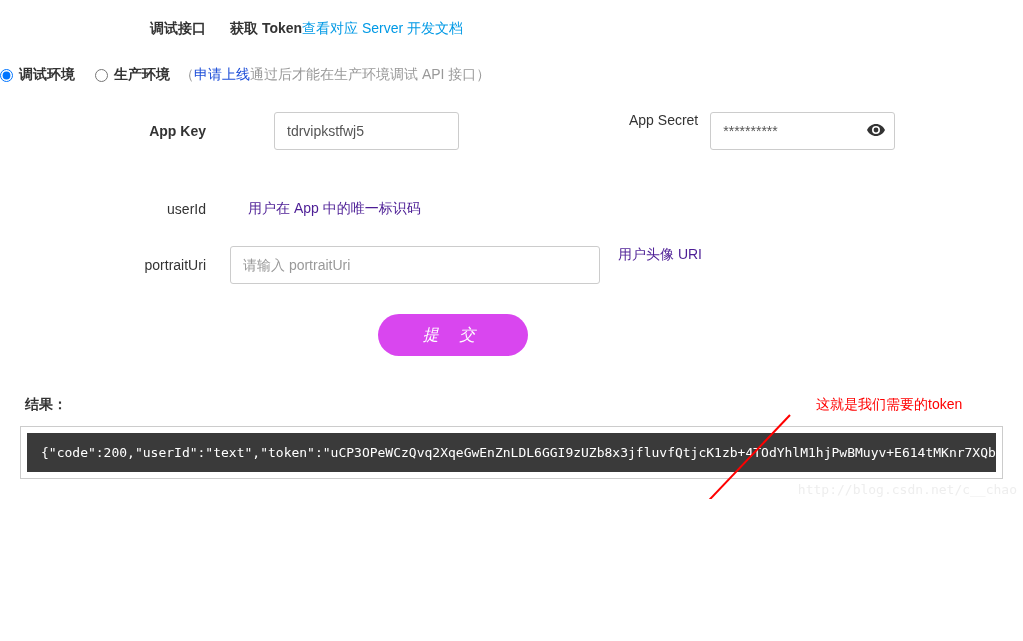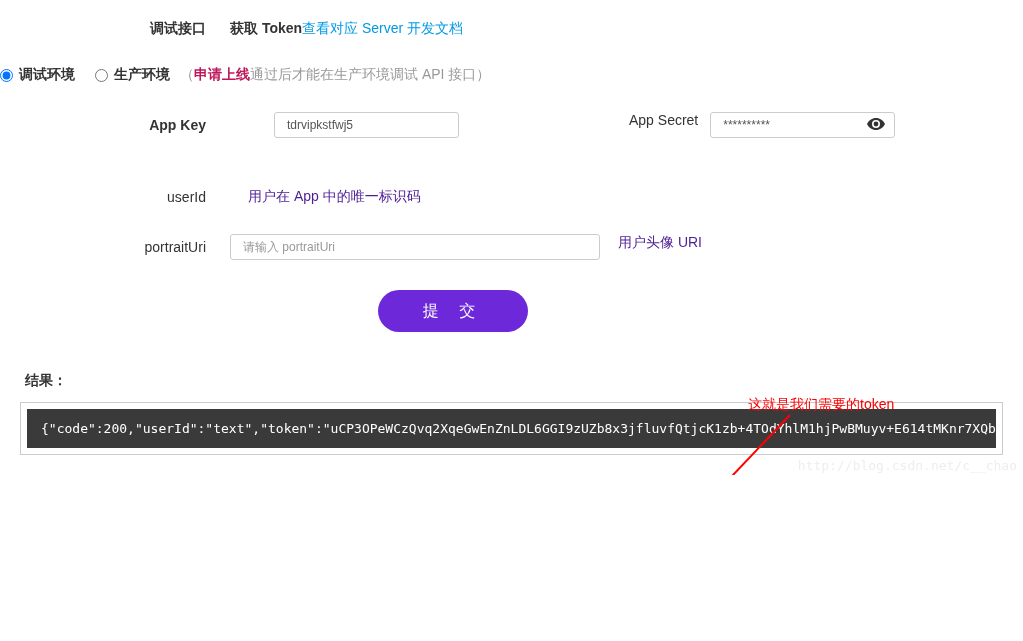--- a/index.html
+++ b/index.html
@@ -41,27 +41,27 @@
       display: flex;
       align-items: center;
       gap: 6px;
       cursor: pointer;
     }
     .radio-item label { font-weight: bold; }
     .hint-text {
       color: #999;
       margin-left: 10px;
     }
-    .hint-link { color: #be185d; font-weight: bold; }
+    .hint-link { color: #1d4ed8; }
     .text-input {
-      height: 26px;
+      height: 38px;
       padding: 0 12px;
       border: 1px solid #ccc;
       border-radius: 3px;
-      font-size: 12px;
+      font-size: 14px;
       color: #555;
       outline: none;
     }
     .text-input::placeholder { color: #999; }
     .appkey-row .text-input { width: 185px; }
     .appsecret-label {
       font-weight: normal;
       margin-left: 170px;
       margin-right: 12px;
     }
@@ -85,27 +85,28 @@
     .submit-row {
       display: flex;
       justify-content: flex-start;
       padding-left: 378px;
       margin-top: 30px;
       margin-bottom: 40px;
     }
     .submit-btn {
       width: 150px;
       height: 42px;
-      background: #6d28d9;
+      background: #d946ef;
       color: #fff;
       border: none;
       border-radius: 21px;
       font-size: 16px;
       letter-spacing: 8px;
       cursor: pointer;
+      font-style: italic;
     }
     .result-label {
       margin: 20px 0 12px 25px;
       font-weight: bold;
     }
     .result-box {
       margin: 0 20px 20px 20px;
       border: 1px solid #ccc;
       padding: 6px;
     }
@@ -207,21 +208,21 @@
     <button class="submit-btn">提 交</button>
   </div>
 
 </div>
 
 <div class="result-label">结果：</div>
 <div class="result-box">
   <div class="result-code">{"code":200,"userId":"text","token":"uCP3OPeWCzQvq2XqeGwEnZnLDL6GGI9zUZb8x3jfluvfQtjcK1zb+4TOdYhlM1hjPwBMuyv+E614tMKnr7XQbA=="}</div>
 </div>
 
-<div class="annotation" style="left:748px; top:396px;">这就是我们需要的token</div>
+<div class="annotation" style="left:816px; top:396px;">这就是我们需要的token</div>
 
 <svg class="arrow-svg" style="left:620px; top:410px;" width="200" height="180">
   <defs>
     <marker id="arrowhead" markerWidth="12" markerHeight="10" refX="11" refY="5" orient="auto">
       <polygon points="0 0, 12 5, 0 10" fill="#ff0000"></polygon>
     </marker>
   </defs>
   <line x1="170" y1="5" x2="18" y2="165" stroke="#ff0000" stroke-width="2" marker-end="url(#arrowhead)"></line>
 </svg>
 

